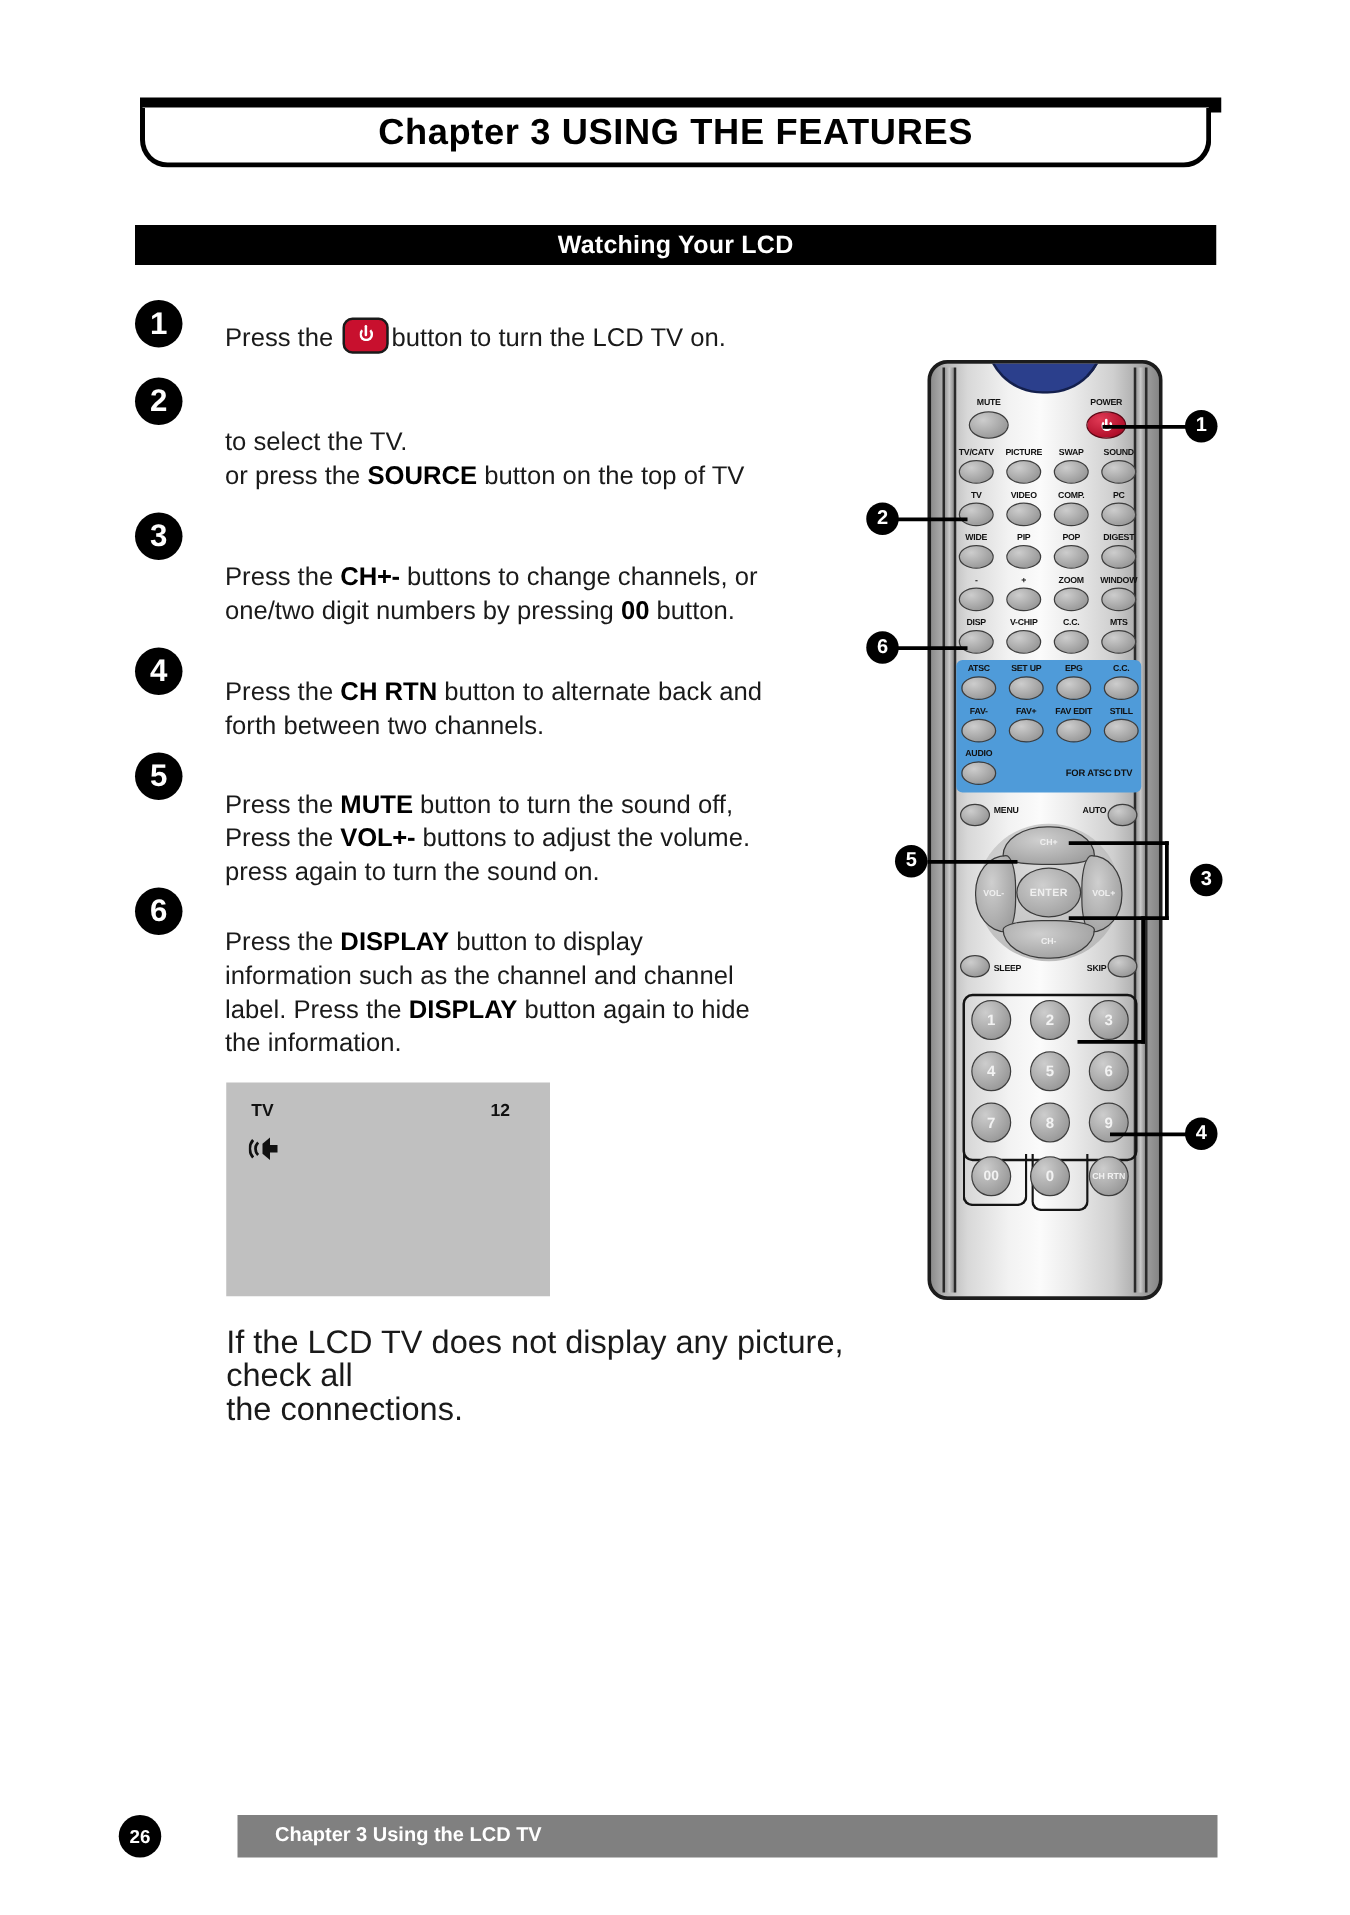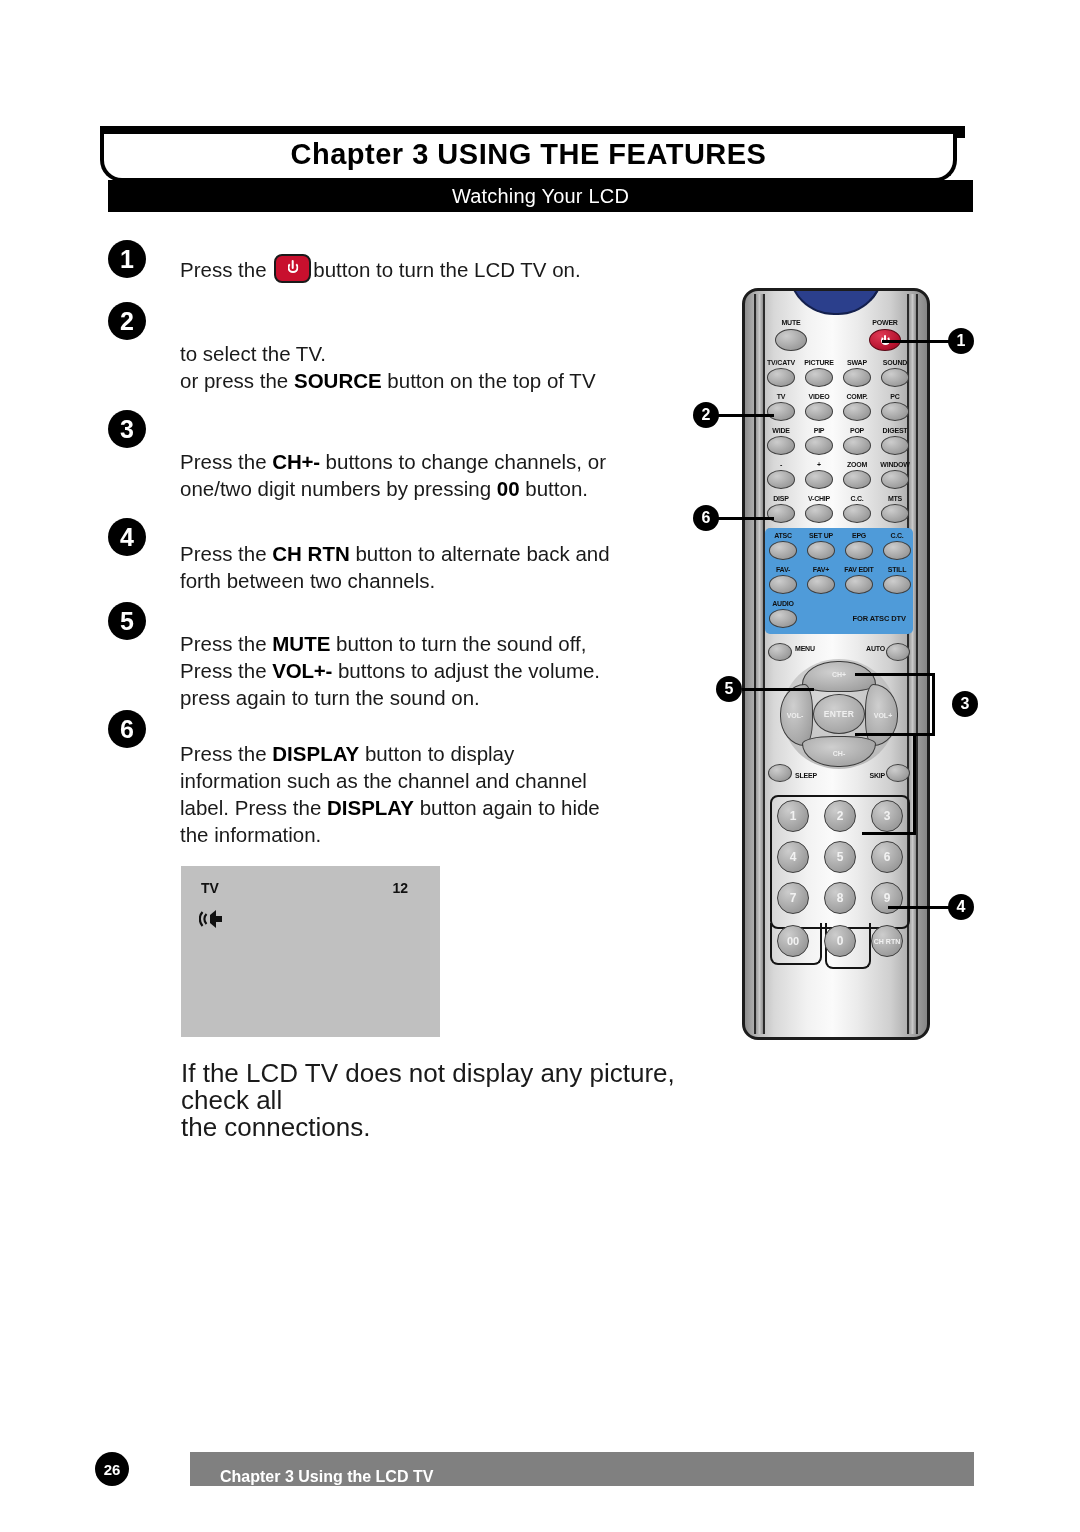--- a/index.html
+++ b/index.html
@@ -12,25 +12,24 @@
     height: 1532px;
     position: relative;
     font-family: "Liberation Sans", sans-serif;
     color: #000;
     overflow: hidden;
   }
 
   
   .header-wrap {
     position: absolute;
-    left: 100px;
+    left: 112px;
     top: 78px;
     width: 865px;
     height: 58px;
-    margin-top: 48px;
   }
   .header-blackbar {
     position: absolute;
     left: 0; top: 0;
     width: 100%;
     height: 12px;
     background: #000;
   }
   .header-box {
     position: absolute;
@@ -62,21 +61,21 @@
     width: 865px;
     height: 32px;
     background: #000;
     color: #fff;
     display: flex;
     align-items: center;
     justify-content: center;
   }
   .section-bar-title {
     font-size: 20px;
-    font-weight: normal;
+    font-weight: bold;
     letter-spacing: 0.2px;
   }
 
   
   .steps {
     position: absolute;
     left: 108px;
     top: 240px;
     width: 620px;
   }
@@ -413,21 +412,21 @@
     justify-content: center;
   }
   .footer-bar {
     position: absolute;
     left: 190px;
     top: 1452px;
     width: 784px;
     height: 34px;
     background: #808080;
     display: flex;
-    align-items: flex-end;
+    align-items: center;
   }
   .footer-text {
     color: #fff;
     font-size: 16px;
     font-weight: bold;
     margin-left: 30px;
   }
 </style>
 </head>
 <body>

